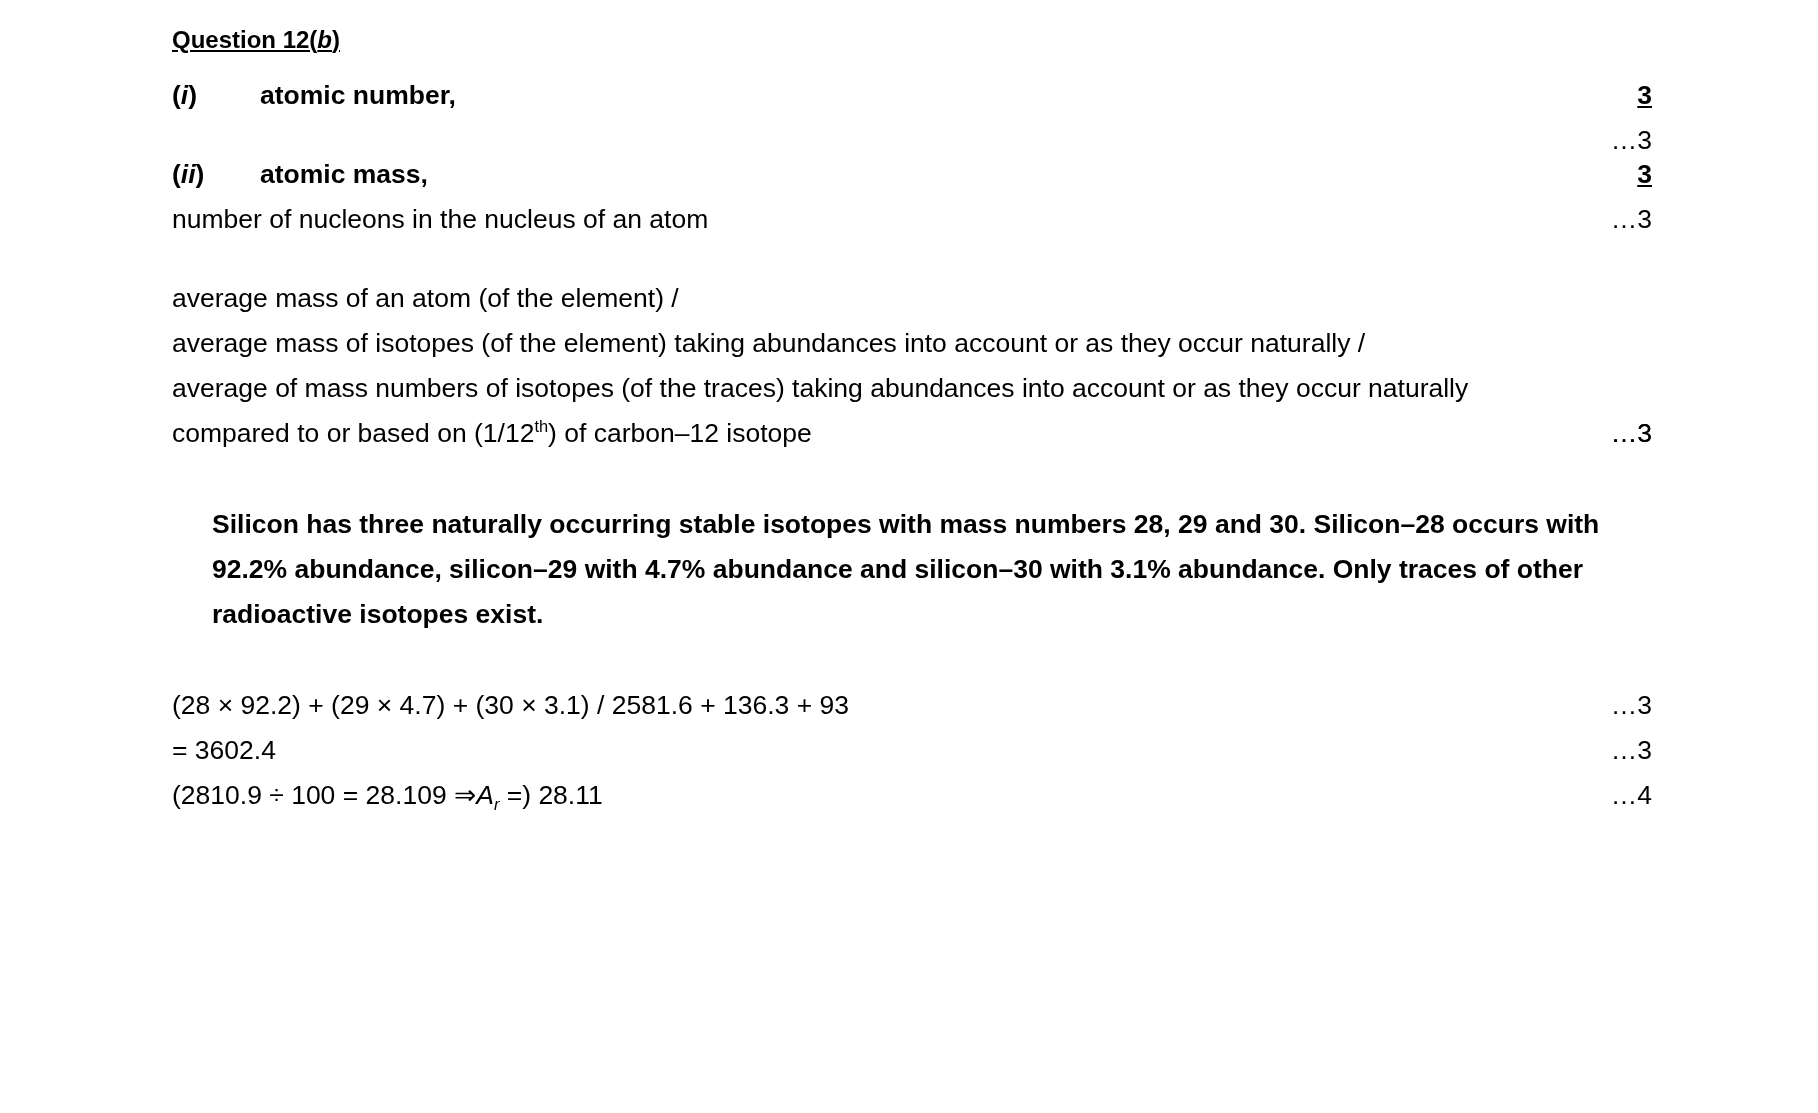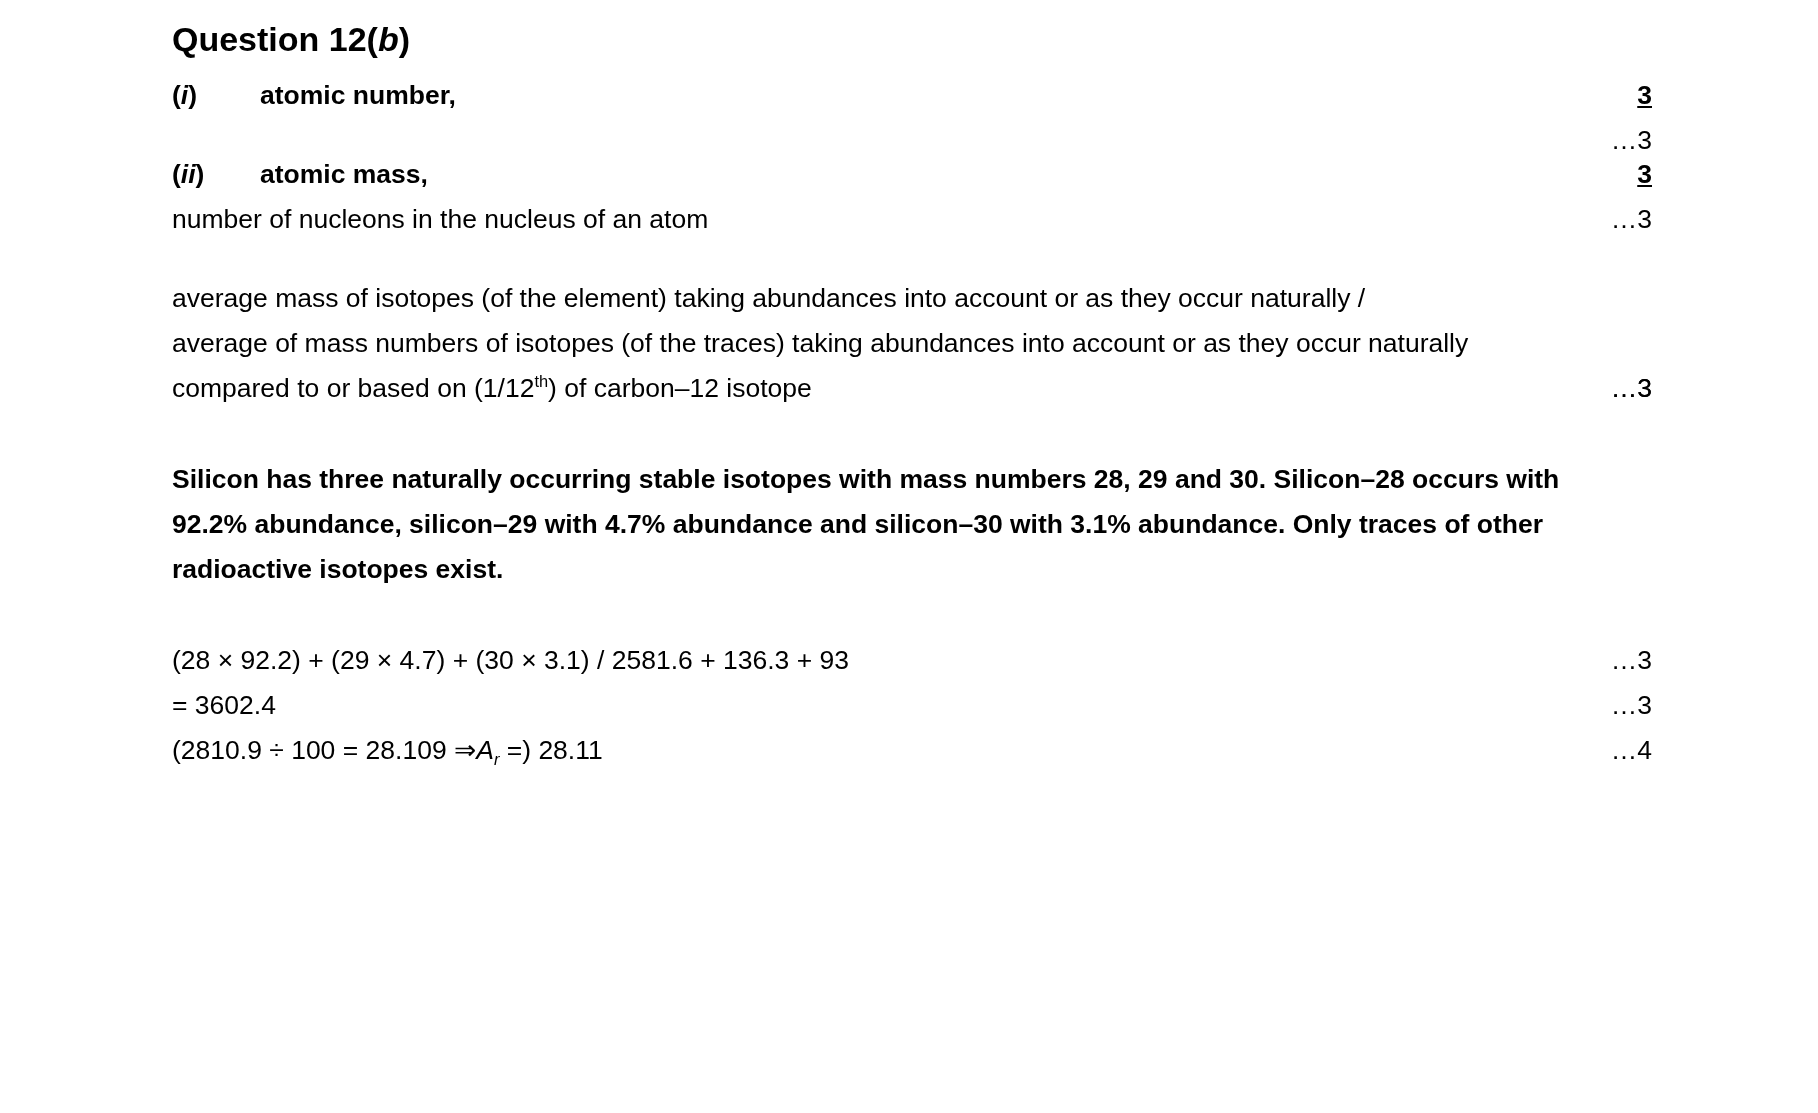--- a/index.html
+++ b/index.html
@@ -62,31 +62,33 @@
     font-size: 0.62em;
     vertical-align: sub;
     line-height: 0;
   }
   .para {
     font-size: 26.5px;
     line-height: 45px;
     font-weight: bold;
     white-space: normal;
     width: 1440px;
+    margin-left: 40px;
   }
   .wrapblock {
     font-size: 26.5px;
     line-height: 45px;
     white-space: normal;
     width: 1360px;
   }
   .headline {
-    font-size: 34px;
+    font-size: 24px;
     line-height: 43px;
     font-weight: bold;
+    text-decoration: underline;
   }
 </style>
 </head>
 <body>
 
 <div class="page">
   <div class="content">
 
     <div class="row headline">
       <span>Question 12(</span><span class="ital">b</span><span>)</span>
@@ -110,20 +112,24 @@
       <span class="mark underline-mark">3</span>
     </div>
     <div class="row">
       <span>number of nucleons in the nucleus of an atom</span>
       <span class="mark">…3</span>
     </div>
 
     <div class="spacer-md"></div>
 
     <div class="row">
+      <span>average mass of an atom (of the element) /</span>
+      <span class="mark"></span>
+    </div>
+    <div class="row">
       <span>average mass of isotopes (of the element) taking abundances into account or as they occur naturally /</span>
       <span class="mark"></span>
     </div>
     <div class="row" style="white-space:normal; position:relative;">
       <span class="wrapblock">average of mass numbers of isotopes (of the traces) taking abundances into account or as they occur naturally</span>
       <span class="mark" style="top:45px;">…3</span>
     </div>
     <div class="row">
       <span>compared to or based on (1/12</span><sup>th</sup><span>) of carbon–12 isotope</span>
       <span class="mark">…3</span>

